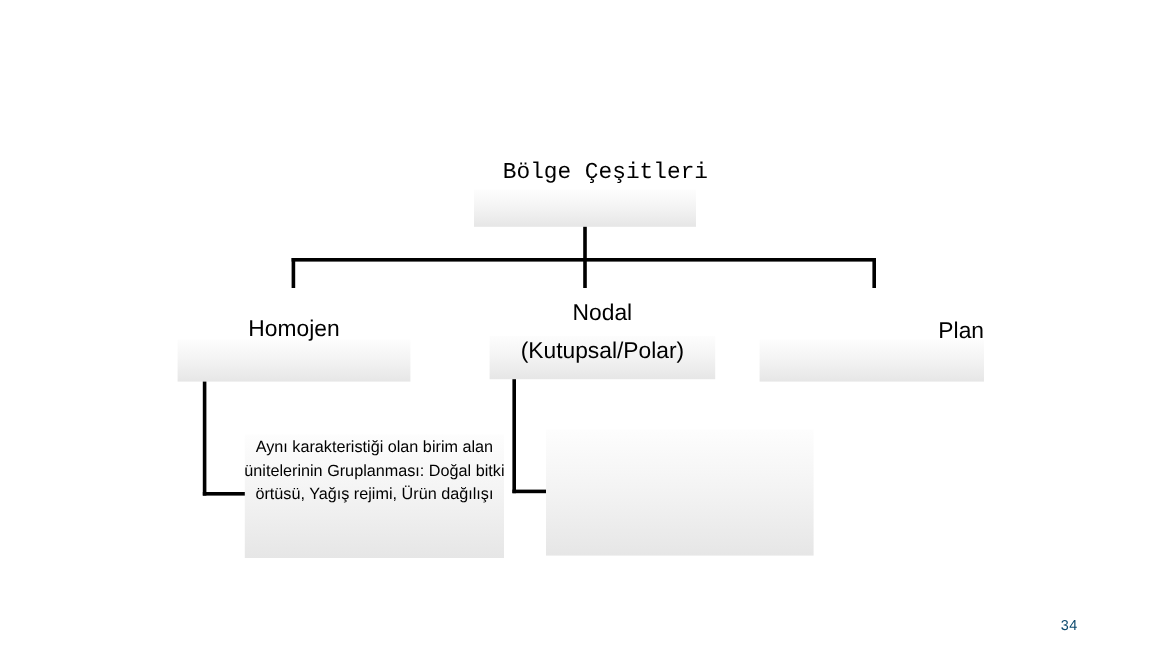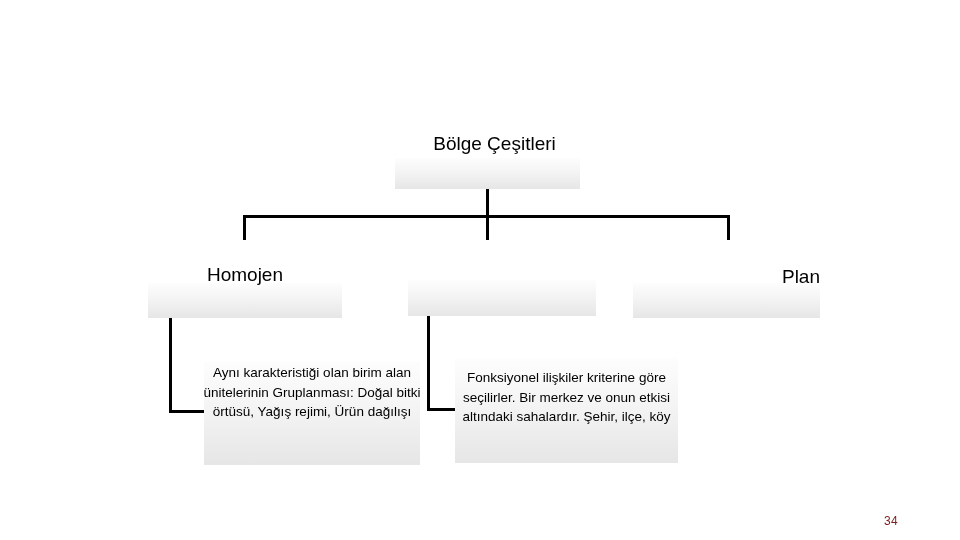--- a/index.html
+++ b/index.html
@@ -59,53 +59,54 @@
   }
   .ln-v { width: 3px; }
   .ln-h { height: 3px; }
 
   
   .page-num {
     position: absolute;
     right: 62px;
     bottom: 12px;
     font-size: 12px;
-    color: #7f1d1d;
+    color: #0c4a6e;
     letter-spacing: 0.3px;
   }
 </style>
 </head>
 <body>
 
 <div id="slide">
 
   <div class="shape" style="left:395px; top:158px; width:185px; height:31px;"></div>
-  <div class="shape-label lvl1-label" style="left:402px; top:131px; width:185px;">Bölge Çeşitleri</div>
+  <div class="shape-label lvl1-label" style="left:412px; top:131px; width:185px;font-family:Liberation Mono, monospace;">Bölge Çeşitleri</div>
 
   <div class="ln ln-v" style="left:486px; top:189px; width:3px; height:27px;"></div>
   <div class="ln ln-h" style="left:243px; top:215px; width:487px; height:3px;"></div>
   <div class="ln ln-v" style="left:243px; top:215px; width:3px; height:25px;"></div>
   <div class="ln ln-v" style="left:486px; top:215px; width:3px; height:25px;"></div>
   <div class="ln ln-v" style="left:727px; top:215px; width:3px; height:25px;"></div>
 
   <div class="shape" style="left:148px; top:283px; width:194px; height:35px;"></div>
   <div class="shape-label lvl1-label" style="left:148px; top:262px; width:194px;text-align:center;">Homojen</div>
 
   <div class="shape" style="left:408px; top:280px; width:188px; height:36px;"></div>
+  <div class="shape-label lvl2-label" style="left:404px; top:246px; width:196px;">Nodal
+(Kutupsal/Polar)</div>
 
   <div class="shape" style="left:633px; top:283px; width:187px; height:35px;"></div>
   <div class="shape-label lvl1-label" style="left:633px; top:264px; width:187px;text-align:right;">Plan</div>
 
   <div class="ln ln-v" style="left:169px; top:318px; width:3px; height:95px;"></div>
   <div class="ln ln-h" style="left:169px; top:410px; width:40px; height:3px;"></div>
 
   <div class="ln ln-v" style="left:427px; top:316px; width:3px; height:95px;"></div>
   <div class="ln ln-h" style="left:427px; top:408px; width:34px; height:3px;"></div>
 
   <div class="shape" style="left:204px; top:362px; width:216px; height:103px;"></div>
   <div class="shape-label detail-label" style="left:200px; top:363px; width:224px;">Aynı karakteristiği olan birim alan ünitelerinin Gruplanması: Doğal bitki örtüsü, Yağış rejimi, Ürün dağılışı</div>
 
   <div class="shape" style="left:455px; top:358px; width:223px; height:105px;"></div>
-  <div class="shape-label detail-label" style="left:452px; top:368px; width:229px;">Fonksiyonel ilişkiler kriterine göre seçilirler. Bir merkez ve onun etkisi altındaki sahalardır. Şehir, ilçe, köy</div>
 
   <div class="page-num">34</div>
 
 </div>
 
 </body></html>

